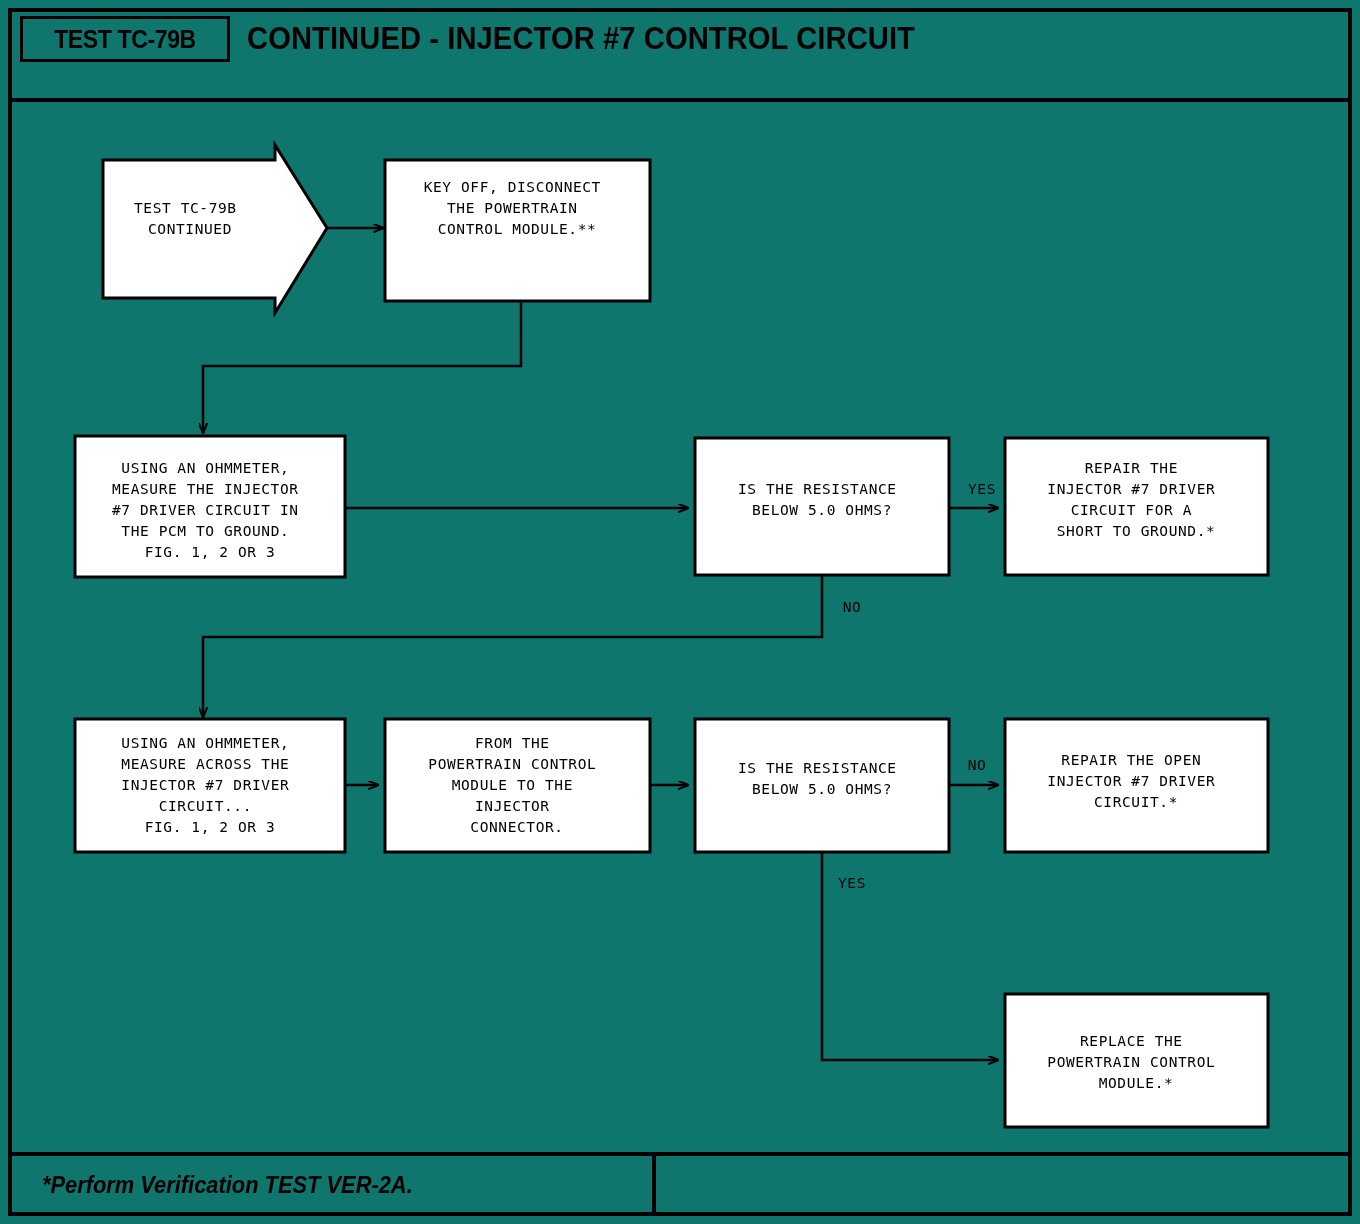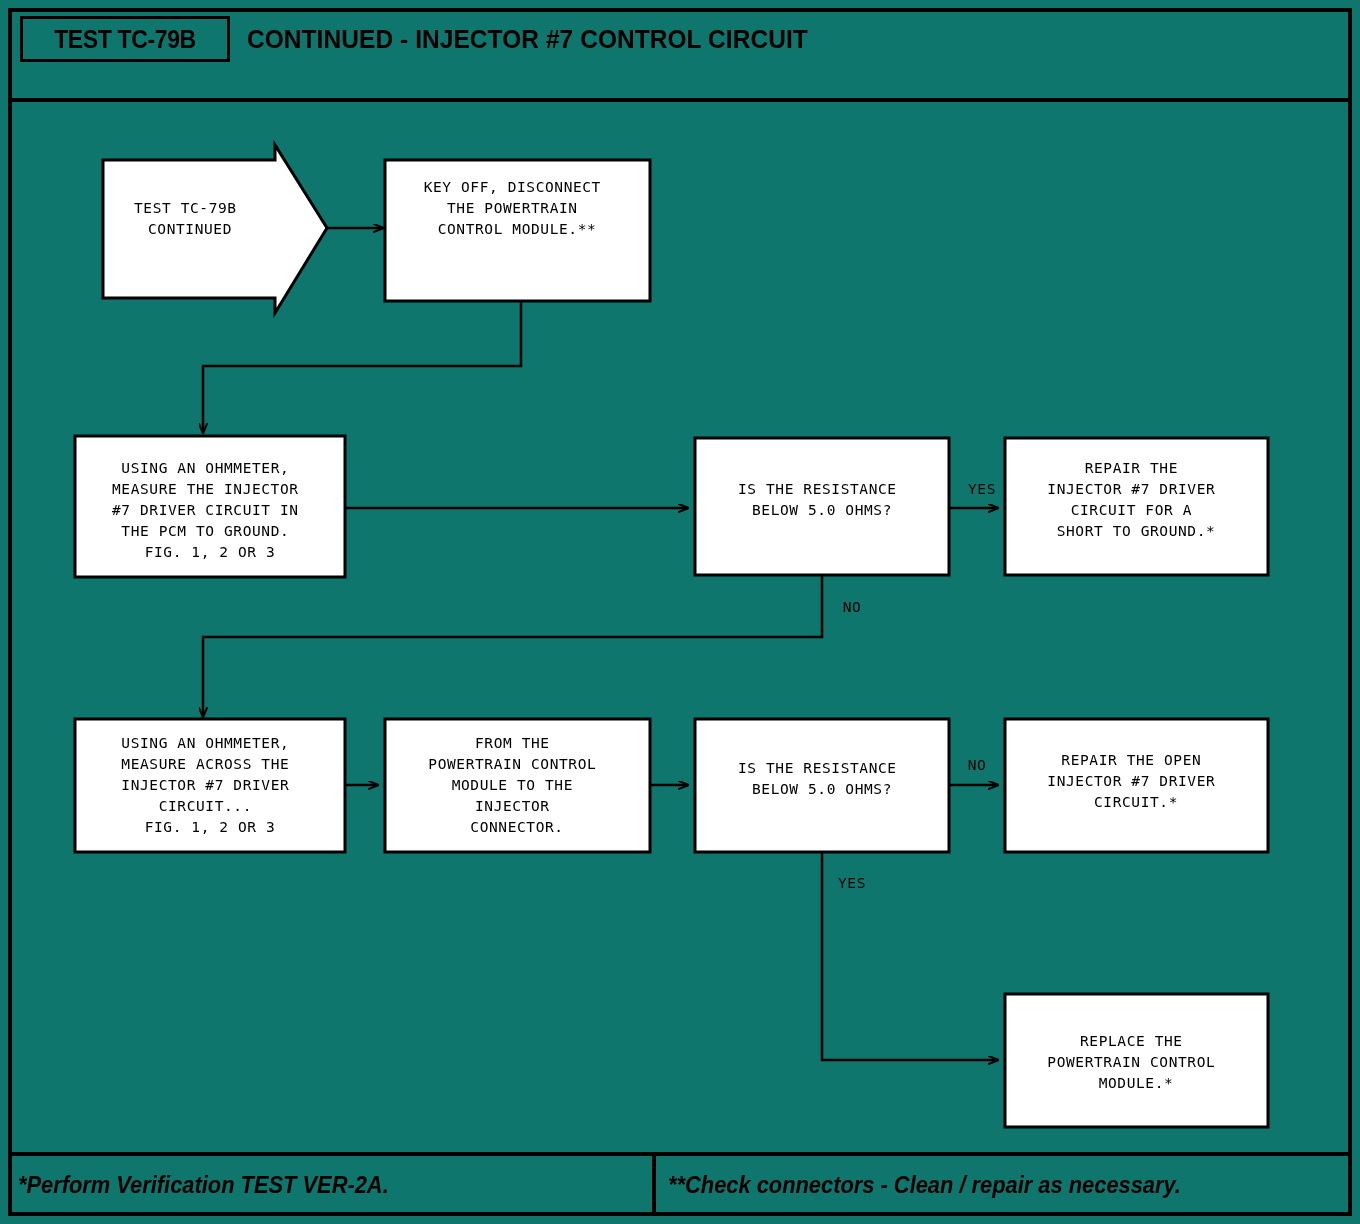--- a/index.html
+++ b/index.html
@@ -21,32 +21,32 @@
     border:3px solid #000;box-sizing:border-box;
     display:flex;align-items:center;justify-content:center;
   }
   .hdr-cell span{
     font-weight:bold;font-size:25px;letter-spacing:-0.4px;
     transform:scaleX(0.92);transform-origin:center;white-space:nowrap;
   }
   .hdr-title{
     position:absolute;left:247px;top:16px;height:46px;
     display:flex;align-items:center;
-    font-weight:bold;font-size:26px;letter-spacing:0.1px;white-space:nowrap;
+    font-weight:bold;font-size:31px;letter-spacing:0.1px;white-space:nowrap;
   }
   .hdr-title span{transform:scaleX(0.94);transform-origin:left center;display:inline-block;}
 
   
   .ft{
     position:absolute;top:1156px;height:58px;
     display:flex;align-items:center;
     font-weight:bold;font-style:italic;font-size:23px;white-space:nowrap;
   }
   .ft span{transform:scaleX(0.95);transform-origin:left center;display:inline-block;}
-  .ft-left{left:18px;}
+  .ft-left{left:42px;}
   .ft-right{left:668px;}
   .ft-div{position:absolute;left:652px;top:1152px;width:4px;height:64px;background:#000;}
 
   
   svg#flow{position:absolute;left:0;top:0;width:1360px;height:1224px;}
   svg#flow .node{fill:#ffffff;stroke:#000000;stroke-width:3;}
   svg#flow .ln{stroke:#000000;stroke-width:2.5;fill:none;}
   svg#flow text.mono{
     font-family:"DejaVu Sans Mono","Liberation Mono",monospace;
     font-size:14.5px;fill:#000;text-anchor:middle;letter-spacing:0.6px;
@@ -68,23 +68,20 @@
 
   <div class="hdr-cell">
     <span>TEST TC-79B</span>
   </div>
   <div class="hdr-title">
     <span>CONTINUED - INJECTOR #7 CONTROL CIRCUIT</span>
   </div>
 
   <div class="ft ft-left">
     <span>*Perform Verification TEST VER-2A.</span>
-  </div>
-  <div class="ft ft-right">
-    <span>**Check connectors - Clean / repair as necessary.</span>
   </div>
 
   <svg id="flow" viewBox="0 0 1360 1224">
     <defs>
       <marker id="ah" markerWidth="11" markerHeight="9" refX="10.5" refY="4.5" orient="auto" markerUnits="userSpaceOnUse">
         <path d="M0,0 L11,4.5 L0,9" fill="none" stroke="#000" stroke-width="2"></path>
       </marker>
     </defs>
 
     <path class="ln" d="M327,228 L383,228" marker-end="url(#ah)"></path>

